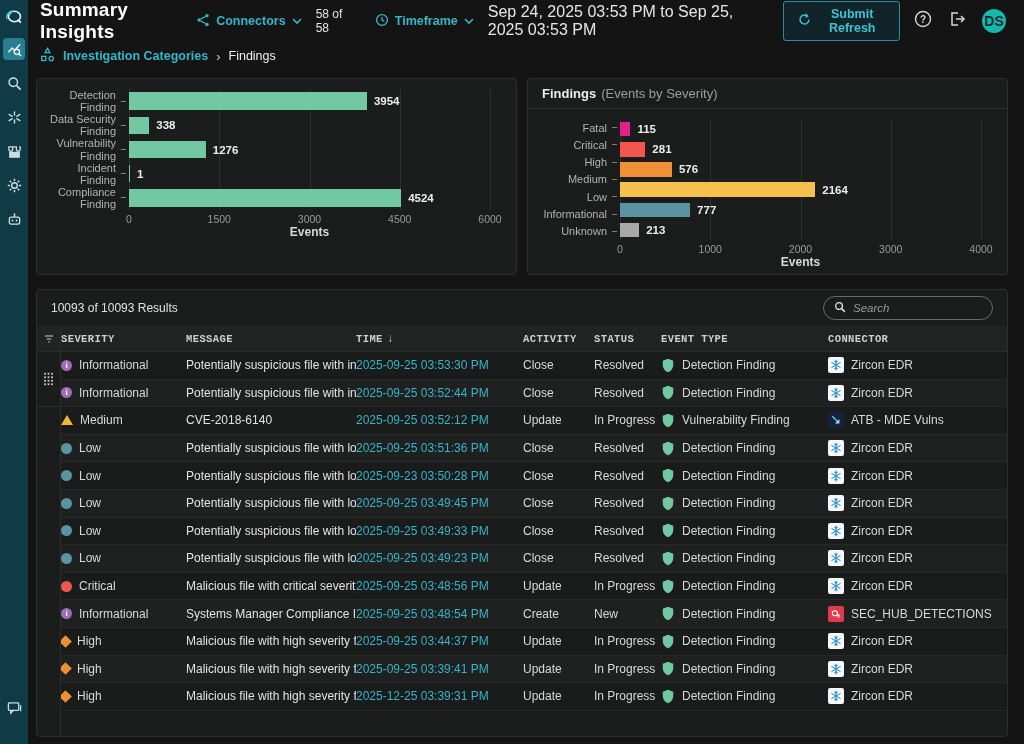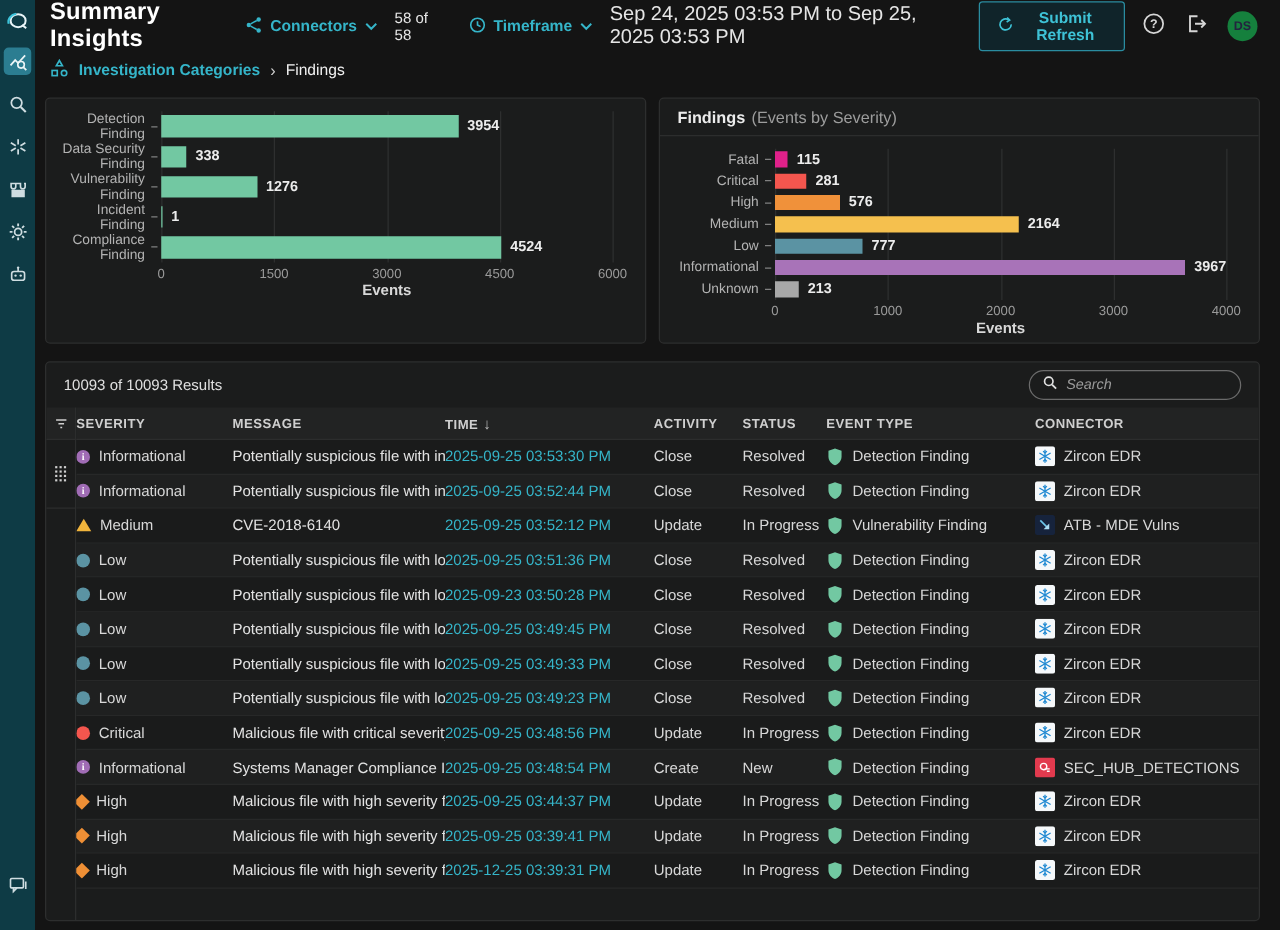--- a/index.html
+++ b/index.html
@@ -18,22 +18,22 @@
 
   
   .main { flex:1; display:flex; flex-direction:column; min-width:0; }
   .topbar { height:42px; display:flex; align-items:center; padding:0 10px 0 12px; gap:14px; }
   .page-title { font-size:19px; font-weight:bold; color:#fff; letter-spacing:.2px; margin-right:14px; }
   .hgroup { display:flex; align-items:center; gap:6px; font-size:12px; }
   .hgroup .lbl { color:#35b5c9; font-weight:bold; font-size:12.5px; }
   .btn-outline { display:flex; align-items:center; gap:8px; border:1px solid #2a8ca0; color:#3ec2d6;
     background:#10242a; border-radius:3px; font-size:12.5px; font-weight:bold; padding:5px 14px; cursor:pointer; }
   .top-right { margin-left:auto; display:flex; align-items:center; gap:16px; }
-  .avatar { width:24px; height:24px; border-radius:50%; background:#15803d; color:#23233f;
-    font-size:10px; font-weight:bold; display:flex; align-items:center; justify-content:center; }
+  .avatar { width:24px; height:24px; border-radius:50%; background:#14b8a6; color:#23233f;
+    font-size:14px; font-weight:bold; display:flex; align-items:center; justify-content:center; }
 
   .breadcrumb { height:28px; display:flex; align-items:center; gap:8px; padding:0 12px; font-size:12.5px; }
   .breadcrumb .parent { color:#35b5c9; font-weight:bold; }
   .breadcrumb .chev { color:#cfcfcf; font-size:13px; }
   .breadcrumb .current { color:#f0f0f0; }
 
   .content { padding:8px 8px 0 8px; display:flex; flex-direction:column; }
   .panel { background:#1b1c1c; border:1px solid #2d2e2e; border-radius:4px; overflow:hidden; }
   .panel-title { height:30px; display:flex; align-items:center; padding:0 14px; font-size:13px;
     font-weight:bold; color:#ececec; border-bottom:1px solid #2c2d2d; gap:5px; }
@@ -68,21 +68,21 @@
   .searchbox input::placeholder { color:#9a9a9a; }
 
   .table-wrap { flex:1; display:flex; min-height:0; }
   .strip { width:24px; border-right:1px solid #2c2d2d; display:flex; flex-direction:column; flex-shrink:0; }
   .strip-header { height:26px; background:#222323; border-bottom:1px solid #2c2d2d;
     display:flex; align-items:center; justify-content:center; color:#cfcfcf; }
   .strip-handle { height:55px; border-bottom:1px solid #2c2d2d; display:flex; align-items:center;
     justify-content:center; color:#cfcfcf; }
   .table { flex:1; min-width:0; display:flex; flex-direction:column; }
   .thead { height:26px; background:#222323; border-bottom:1px solid #2c2d2d; display:grid;
-    grid-template-columns:125px 170px 167px 71px 67px 167px 1fr; align-items:center; flex-shrink:0; }
+    grid-template-columns:125px 170px 167px 71px 67px 167px 1fr; align-items:center; flex-shrink:0;font-family:Liberation Mono, monospace; }
   .th { font-size:10.5px; font-weight:bold; color:#cfcfcf; letter-spacing:.4px; padding-right:6px;
     overflow:hidden; white-space:nowrap; }
   .th .sort { color:#bdbdbd; font-weight:normal; font-size:12px; margin-left:4px; }
   .tbody { flex:1; overflow:hidden; }
   .tr { height:27.6px; display:grid; grid-template-columns:125px 170px 167px 71px 67px 167px 1fr;
     align-items:center; border-bottom:1px solid #272828; background:#1a1b1b; }
   .tr:nth-child(even) { background:#1f2020; }
   .td { font-size:12px; color:#d8d8d8; white-space:nowrap; overflow:hidden; padding-right:8px;
     display:flex; align-items:center; gap:7px; }
   .td.msg { color:#e3e3e3; }
@@ -344,24 +344,20 @@
                     <div class="bar" style="width: 14.4%; background: rgb(240, 145, 58);"></div>
                     <span class="bar-value">576</span>
                   </div>
                   <div class="bar-row">
                     <div class="bar" style="width: 54.1%; background: rgb(245, 192, 78);"></div>
                     <span class="bar-value">2164</span>
                   </div>
                   <div class="bar-row">
                     <div class="bar" style="width: 19.425%; background: rgb(91, 147, 163);"></div>
                     <span class="bar-value">777</span>
-                  </div>
-                  <div class="bar-row">
-                    <div class="bar" style="width: 99.175%; background: rgb(168, 115, 184);"></div>
-                    <span class="bar-value">3967</span>
                   </div>
                   <div class="bar-row">
                     <div class="bar" style="width: 5.325%; background: rgb(168, 168, 168);"></div>
                     <span class="bar-value">213</span>
                   </div>
                 </div>
               </div>
             <div class="xaxis">
                 <span class="xtick" style="left: 0%;">0</span>
                 <span class="xtick" style="left: 25%;">1000</span>

